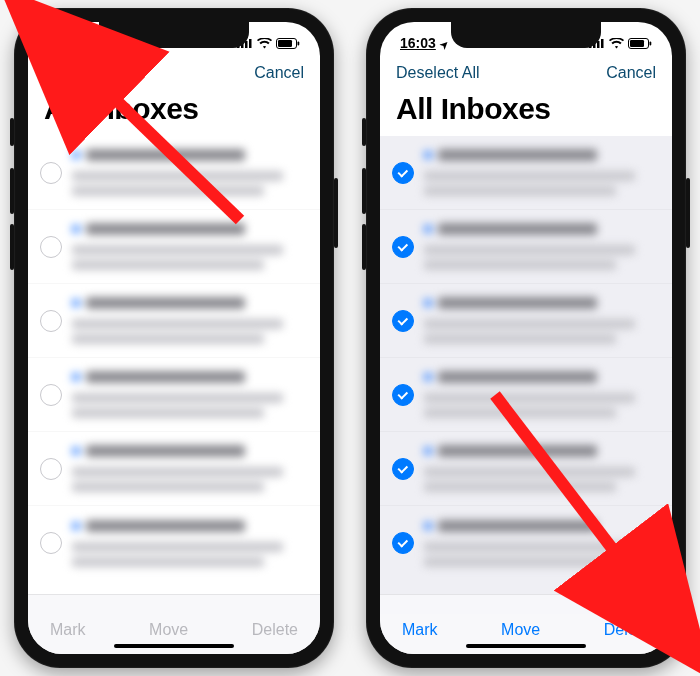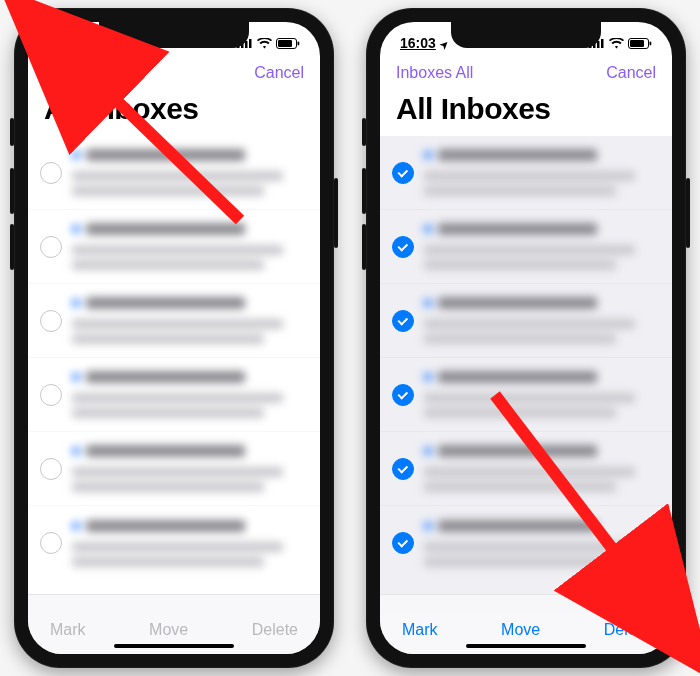--- a/index.html
+++ b/index.html
@@ -83,21 +83,21 @@
   .sig-icon svg, .wifi-icon svg, .batt-icon svg { display:block; }
 
   
   .navbar {
     display: flex;
     justify-content: space-between;
     align-items: center;
     padding: 6px 16px 4px 16px;
     font-size: 16px;
   }
-  .navbar .link { color: #8b5cf6; }
+  .navbar .link { color: #0c4a6e; }
 
   .big-title {
     font-size: 30px;
     font-weight: 800;
     padding: 6px 16px 10px 16px;
     letter-spacing: -.5px;
   }
 
   
   .list {
@@ -343,21 +343,21 @@
               <svg width="24" height="11">
                   <rect x="0.5" y="0.5" width="20" height="10" rx="2.5" fill="none" stroke="#000" stroke-width="1"></rect>
                   <rect x="2" y="2" width="14" height="7" rx="1.2" fill="#000"></rect>
                   <rect x="21.5" y="3.5" width="1.8" height="4" rx="1" fill="#000"></rect>
                 </svg>
             </span>
           </div>
         </div>
 
         <div class="navbar">
-          <span class="link">Inboxes All</span>
+          <span class="link">Deselect All</span>
           <span class="link">Cancel</span>
         </div>
 
         <div class="big-title">All Inboxes</div>
 
         <div class="list selected-bg" id="list-right">
             <div class="row">
               <div class="check on"></div>
               <div class="blurbox">
                 <div class="titlewrap">

